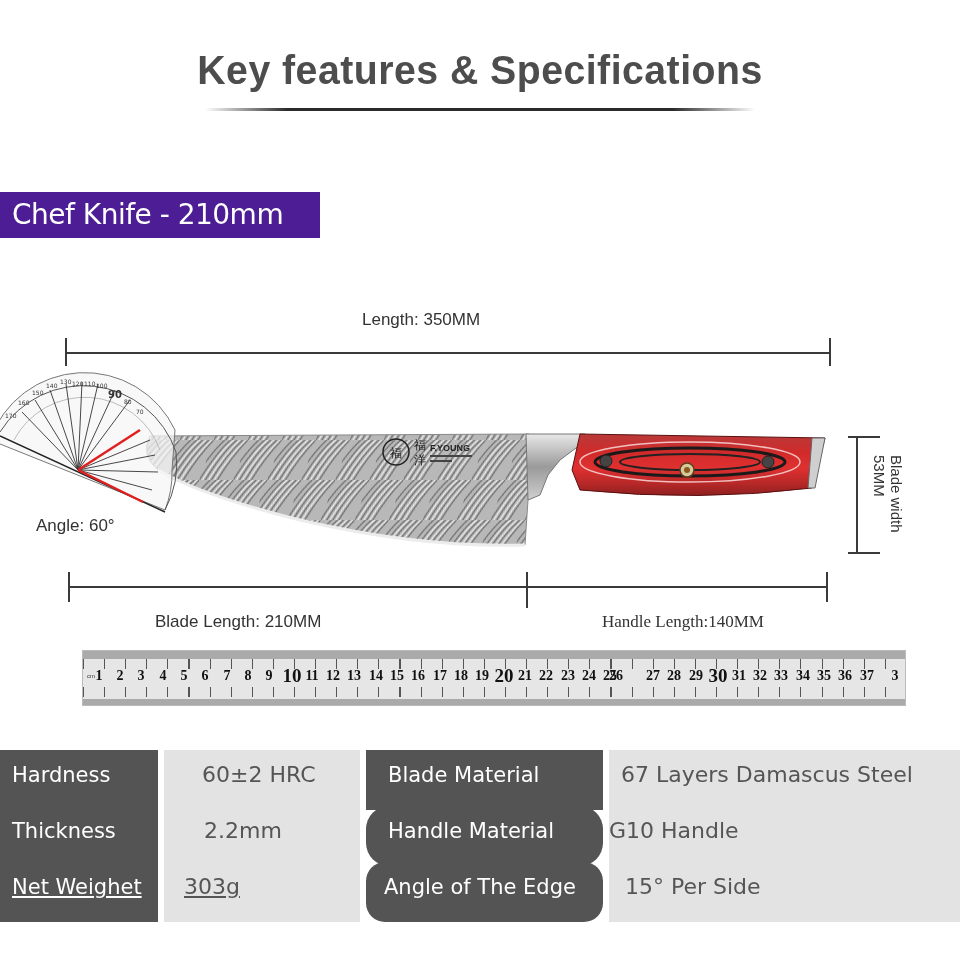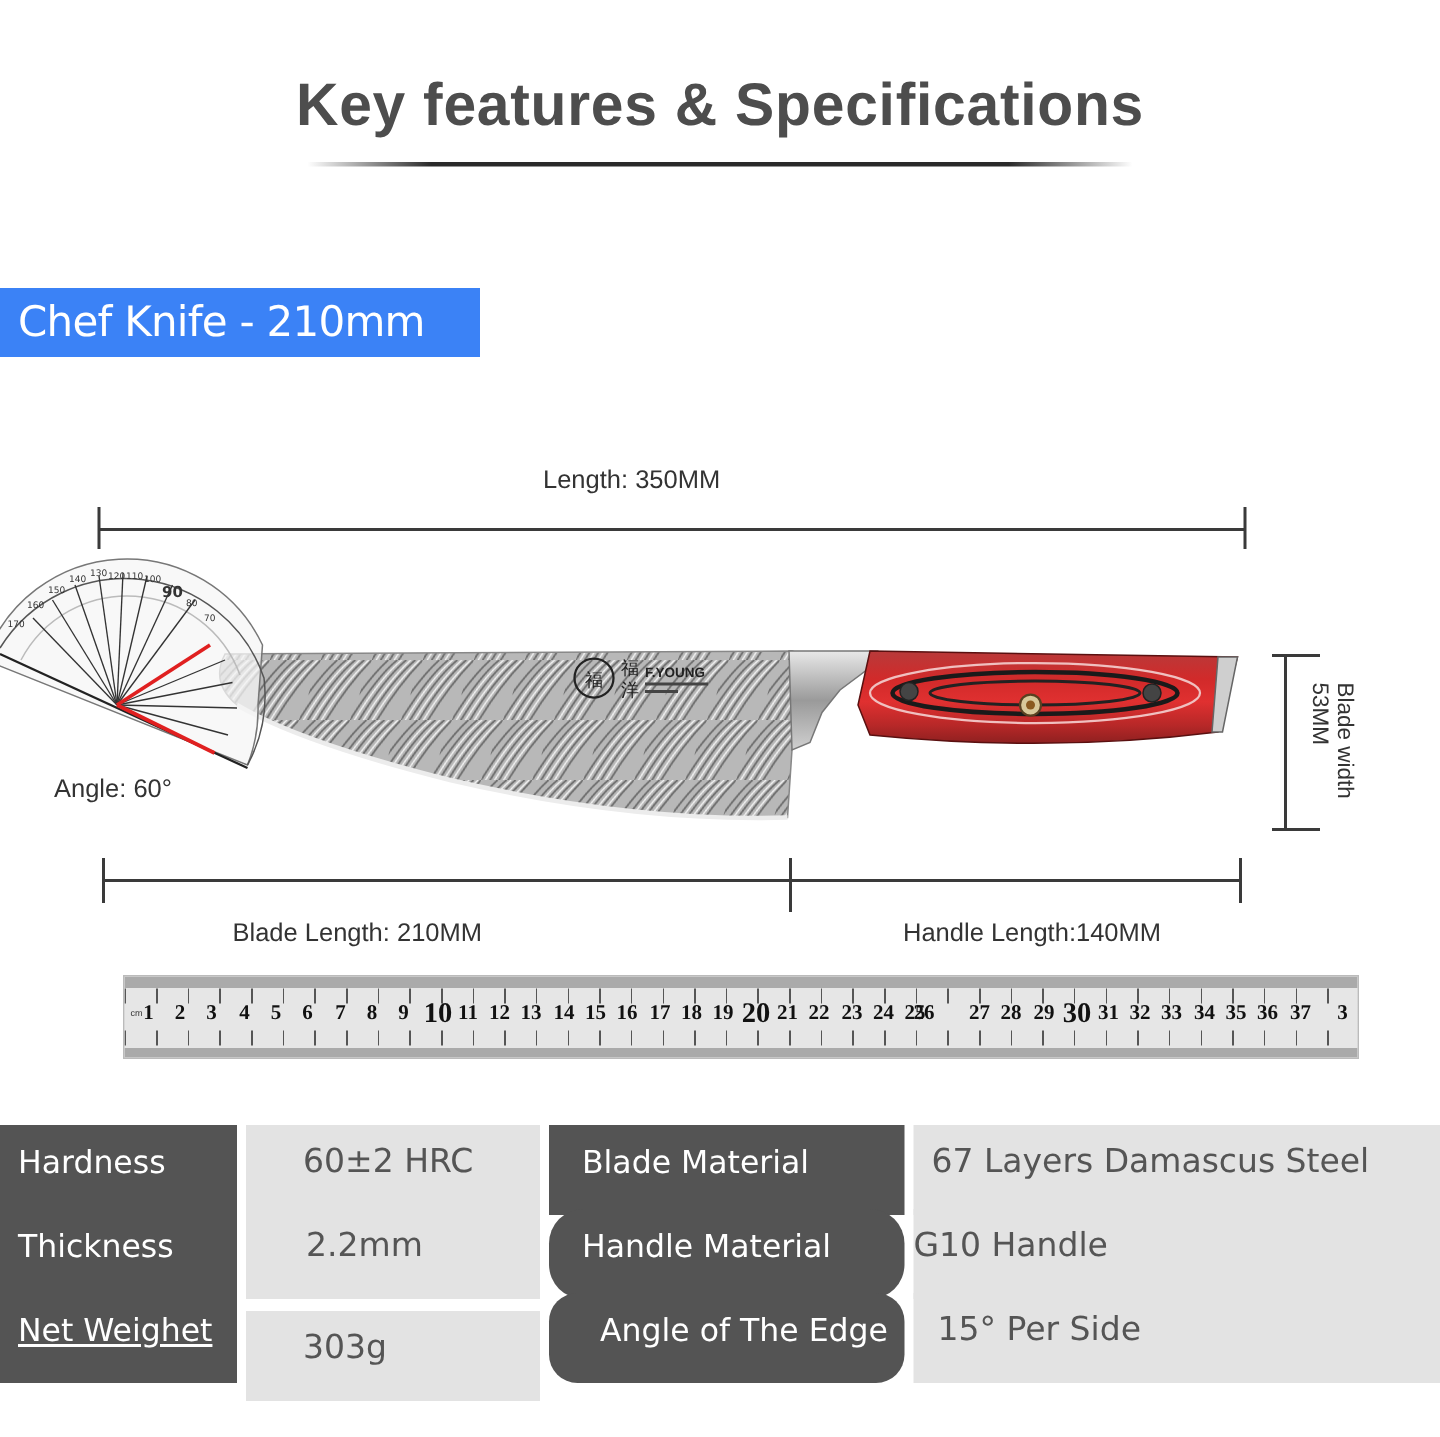--- a/index.html
+++ b/index.html
@@ -11,21 +11,21 @@
     font-family: "Liberation Sans", sans-serif; font-weight: bold; font-size: 40px;
     color: #4d4d4d; letter-spacing: 0.5px; transform: scaleX(0.98);
   }
   .title-rule {
     position: absolute; left: 205px; top: 108px; width: 550px; height: 3px;
     background: linear-gradient(to right, rgba(0,0,0,0), #2a2a2a 15%, #2a2a2a 85%, rgba(0,0,0,0));
   }
 
   .model-banner {
     position: absolute; left: 0; top: 192px; width: 320px; height: 46px;
-    background: #3b82f6; color: #fff; font-size: 28px; line-height: 46px;
+    background: #4c1d95; color: #fff; font-size: 28px; line-height: 46px;
     padding-left: 12px; font-family: "DejaVu Sans", sans-serif; font-weight: normal;
     letter-spacing: -0.5px;
   }
 
   .dim-label { position: absolute; font-size: 17px; color: #333; font-family: "Liberation Sans", sans-serif; }
   .hline { position: absolute; height: 2px; background: #3a3a3a; }
   .vtick { position: absolute; width: 1.5px; background: #3a3a3a; }
 
   .blade-width {
     position: absolute; left: 866px; top: 470px; transform: rotate(90deg);
@@ -164,21 +164,21 @@
 <div class="blade-width" style="left:905px; top:455px;">
   <div>Blade width</div>
   <div>53MM</div>
 </div>
 
 <div class="hline" style="left:69px; top:586px; width:758px;"></div>
 <div class="vtick" style="left:68px; top:572px; height:30px;"></div>
 <div class="vtick" style="left:526px; top:572px; height:36px;"></div>
 <div class="vtick" style="left:826px; top:572px; height:30px;"></div>
 <div class="dim-label" style="left:155px; top:612px;">Blade Length: 210MM</div>
-<div class="dim-label" style="left:602px; top:612px;">Handle Length:140MM</div>
+<div class="dim-label" style="left:602px; top:612px;font-family:Liberation Serif, serif;">Handle Length:140MM</div>
 
 <div class="ruler">
   <div class="ticks-top"></div>
   <div class="ticks-bot"></div>
   <span class="cm">cm</span>
   <div class="nums">
     <span class="num" style="left:16px">1</span>
     <span class="num" style="left:37px">2</span>
     <span class="num" style="left:58px">3</span>
     <span class="num" style="left:80px">4</span>
@@ -225,16 +225,16 @@
   <div class="cell v" style="left:164px; top:0; width:196px; padding-left:38px;">60±2 HRC</div>
   <div class="cell k" style="left:366px; top:0; width:237px; padding-left:22px;">Blade Material</div>
   <div class="cell v" style="left:609px; top:0; width:351px; padding-left:12px;">67 Layers Damascus Steel</div>
 
   <div class="cell k" style="left:0; top:56px; width:158px;">Thickness</div>
   <div class="cell v" style="left:164px; top:56px; width:196px; padding-left:40px;">2.2mm</div>
   <div class="cell k" style="left:366px; top:56px; width:237px; padding-left:22px;border-radius:23px;">Handle Material</div>
   <div class="cell v" style="left:609px; top:56px; width:351px; padding-left:0;">G10 Handle</div>
 
   <div class="cell k" style="left:0; top:112px; width:158px;text-decoration:underline;">Net Weighet</div>
-  <div class="cell v" style="left:164px; top:124px; width:196px; padding-left:38px;">303g</div>
-  <div class="cell k" style="left:366px; top:112px; width:237px; padding-left:34px;border-radius:19px;">Angle of The Edge</div>
+  <div class="cell v" style="left:164px; top:112px; width:196px; padding-left:20px;text-decoration:underline;">303g</div>
+  <div class="cell k" style="left:366px; top:112px; width:237px; padding-left:18px;border-radius:19px;">Angle of The Edge</div>
   <div class="cell v" style="left:609px; top:112px; width:351px; padding-left:16px;">15° Per Side</div>
 </div>
 
 </body></html>

